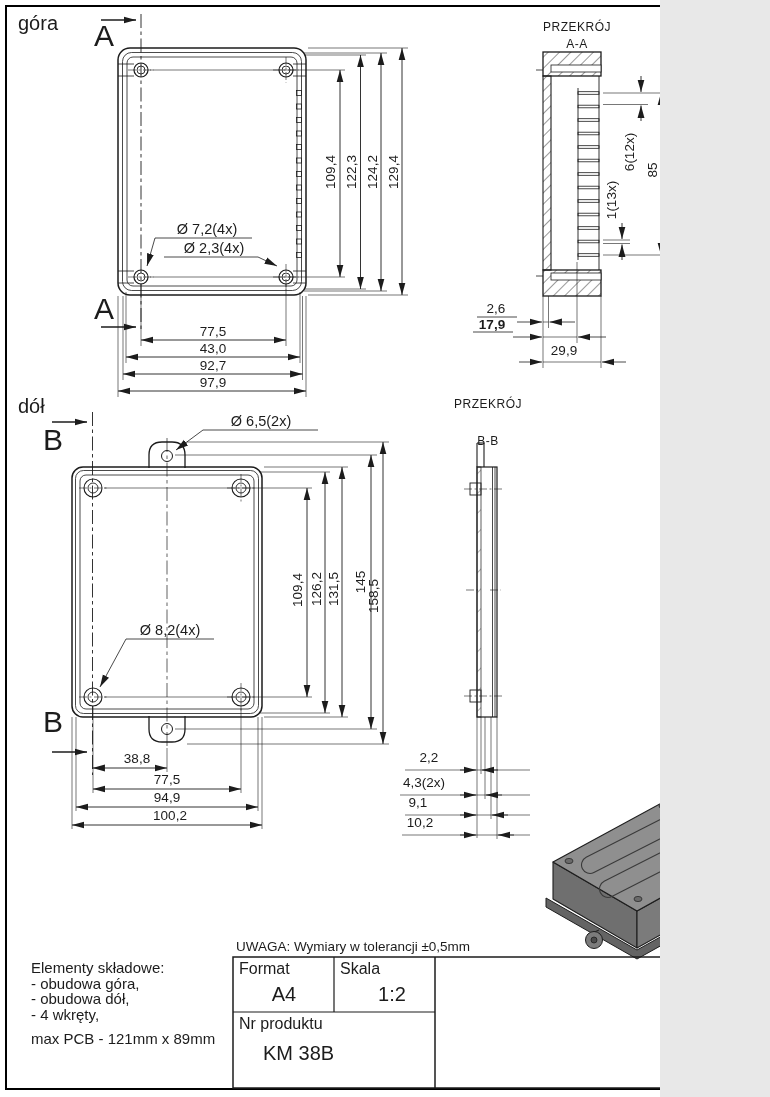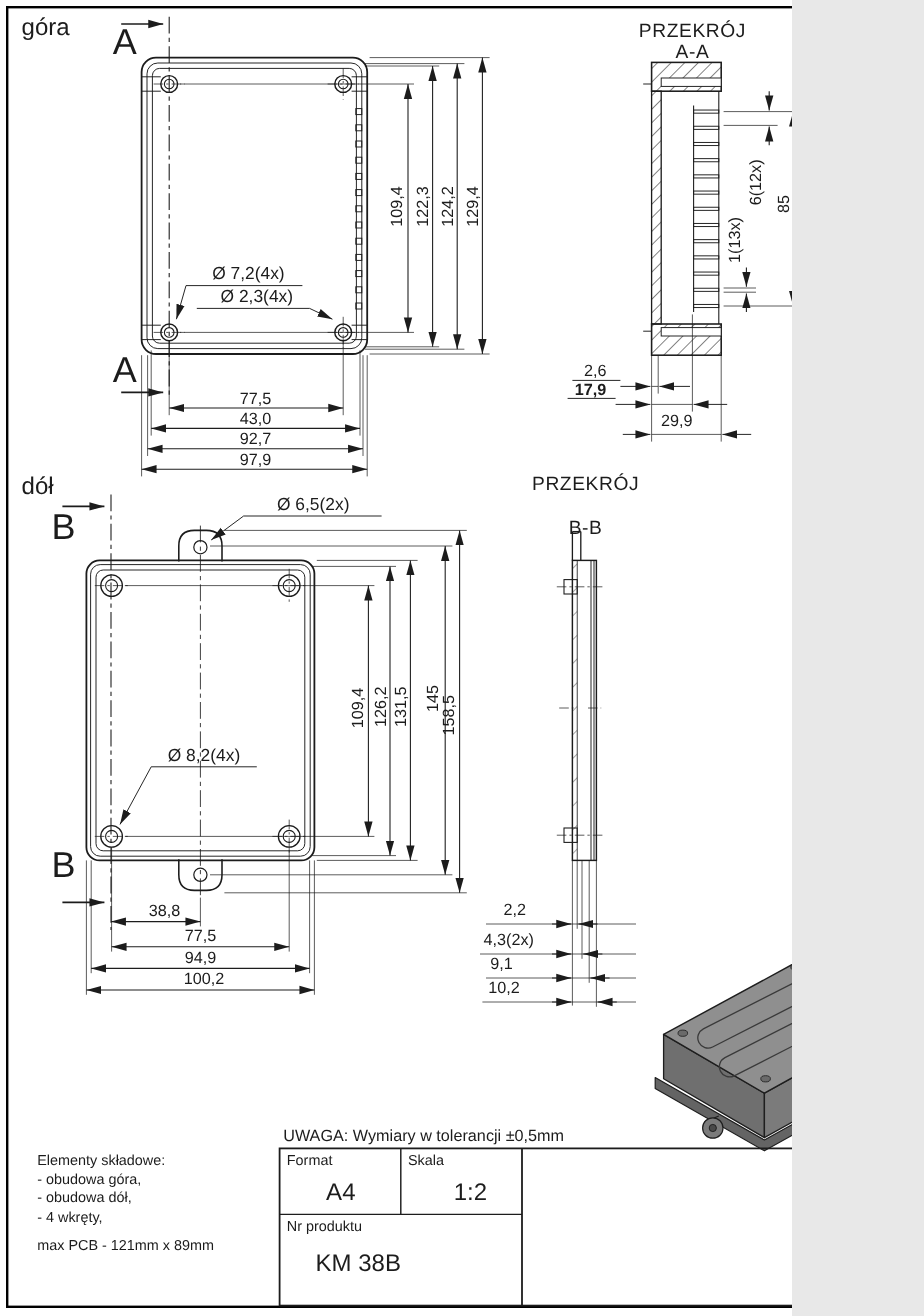--- a/index.html
+++ b/index.html
@@ -6,25 +6,25 @@
   #sheet{position:relative;width:660px;height:1097px;background:#ffffff;overflow:hidden;
          font-family:"Liberation Sans",sans-serif;color:#1c1c1c;}
   svg{position:absolute;left:0;top:0;}
   .lbl{position:absolute;white-space:nowrap;color:#1c1c1c;line-height:1;}
   .c{transform:translate(-50%,-50%);}
   .r{transform:translate(-50%,-50%) rotate(-90deg);}
   .dim{font-size:13.5px;}
   .holelbl{font-size:14.5px;}
   .viewlbl{font-size:20px;}
   .seclet{font-size:30px;}
-  .sectitle{font-size:16px;letter-spacing:.5px;}
-  .tb-label{font-size:12px;}
+  .sectitle{font-size:12px;letter-spacing:.5px;}
+  .tb-label{font-size:16px;}
   .tb-value{font-size:20px;}
   .note{font-size:13.5px;}
-  .legend{font-size:12px;line-height:15.5px;}
+  .legend{font-size:15px;line-height:15.5px;}
 </style>
 </head>
 <body>
 
 <div id="sheet">
 
 <svg width="770" height="1097" viewBox="0 0 770 1097">
   <defs>
     <marker id="ar" viewBox="0 0 12 8" refX="11.5" refY="4" markerWidth="13" markerHeight="9" orient="auto-start-reverse" markerUnits="userSpaceOnUse">
       <path d="M0,0.8 L11.5,4 L0,7.2 Z" fill="#1c1c1c"></path>

